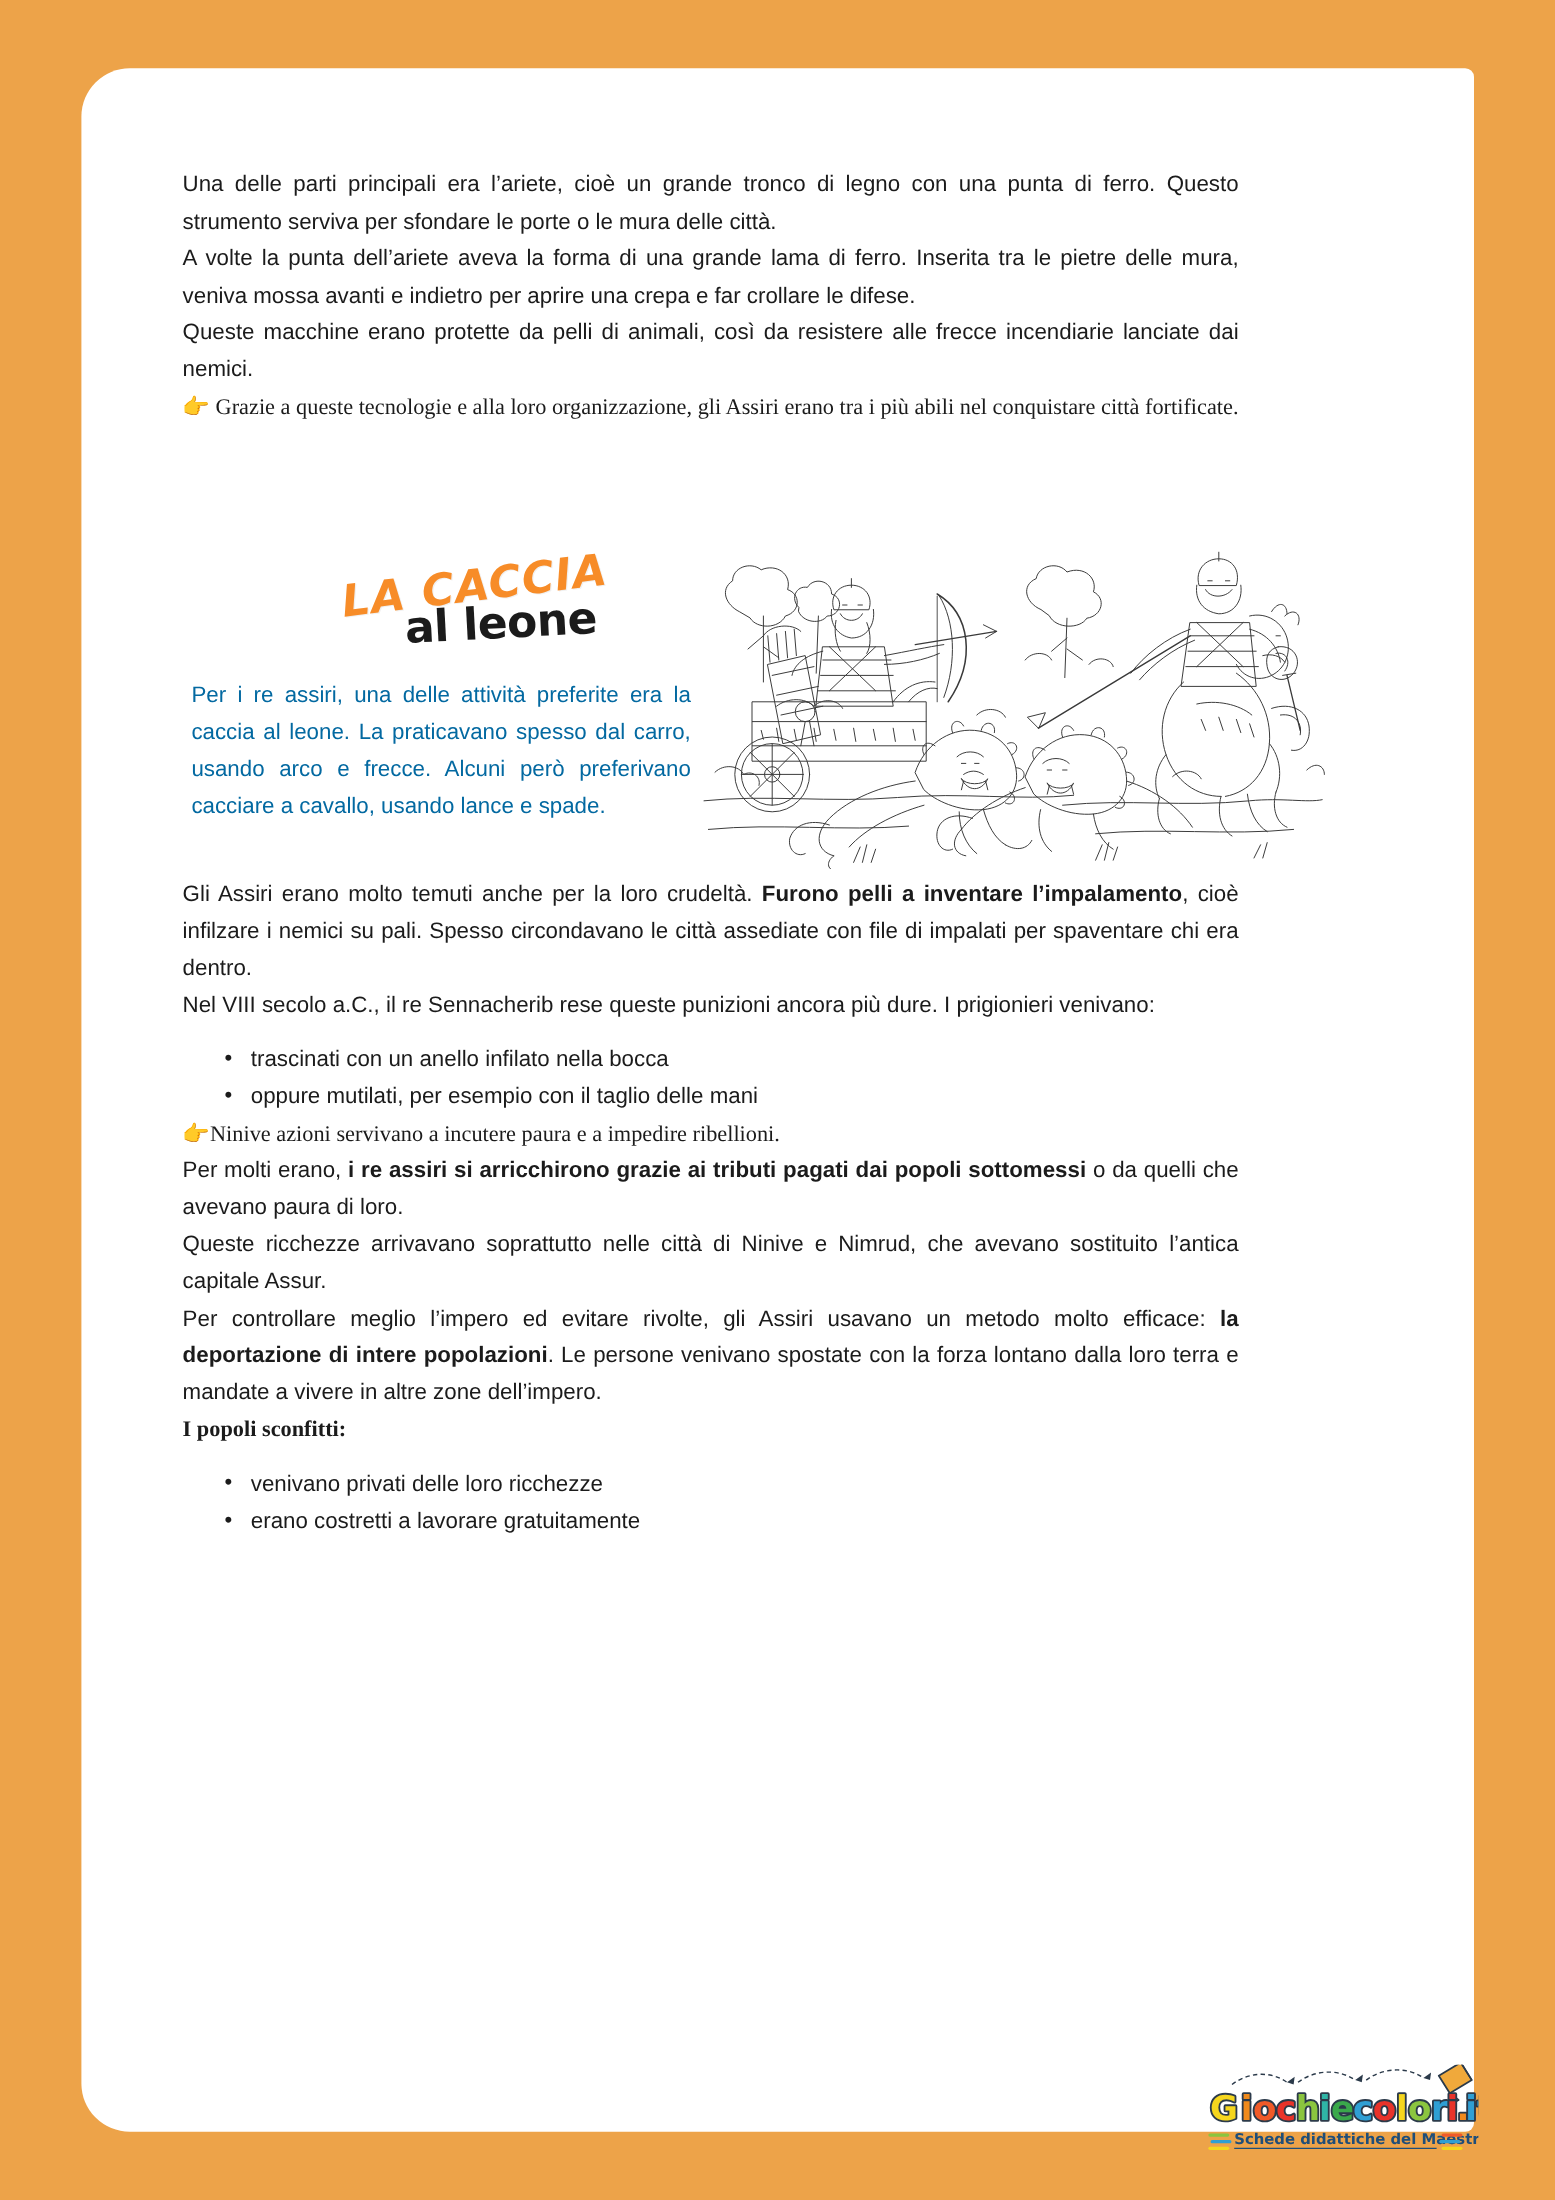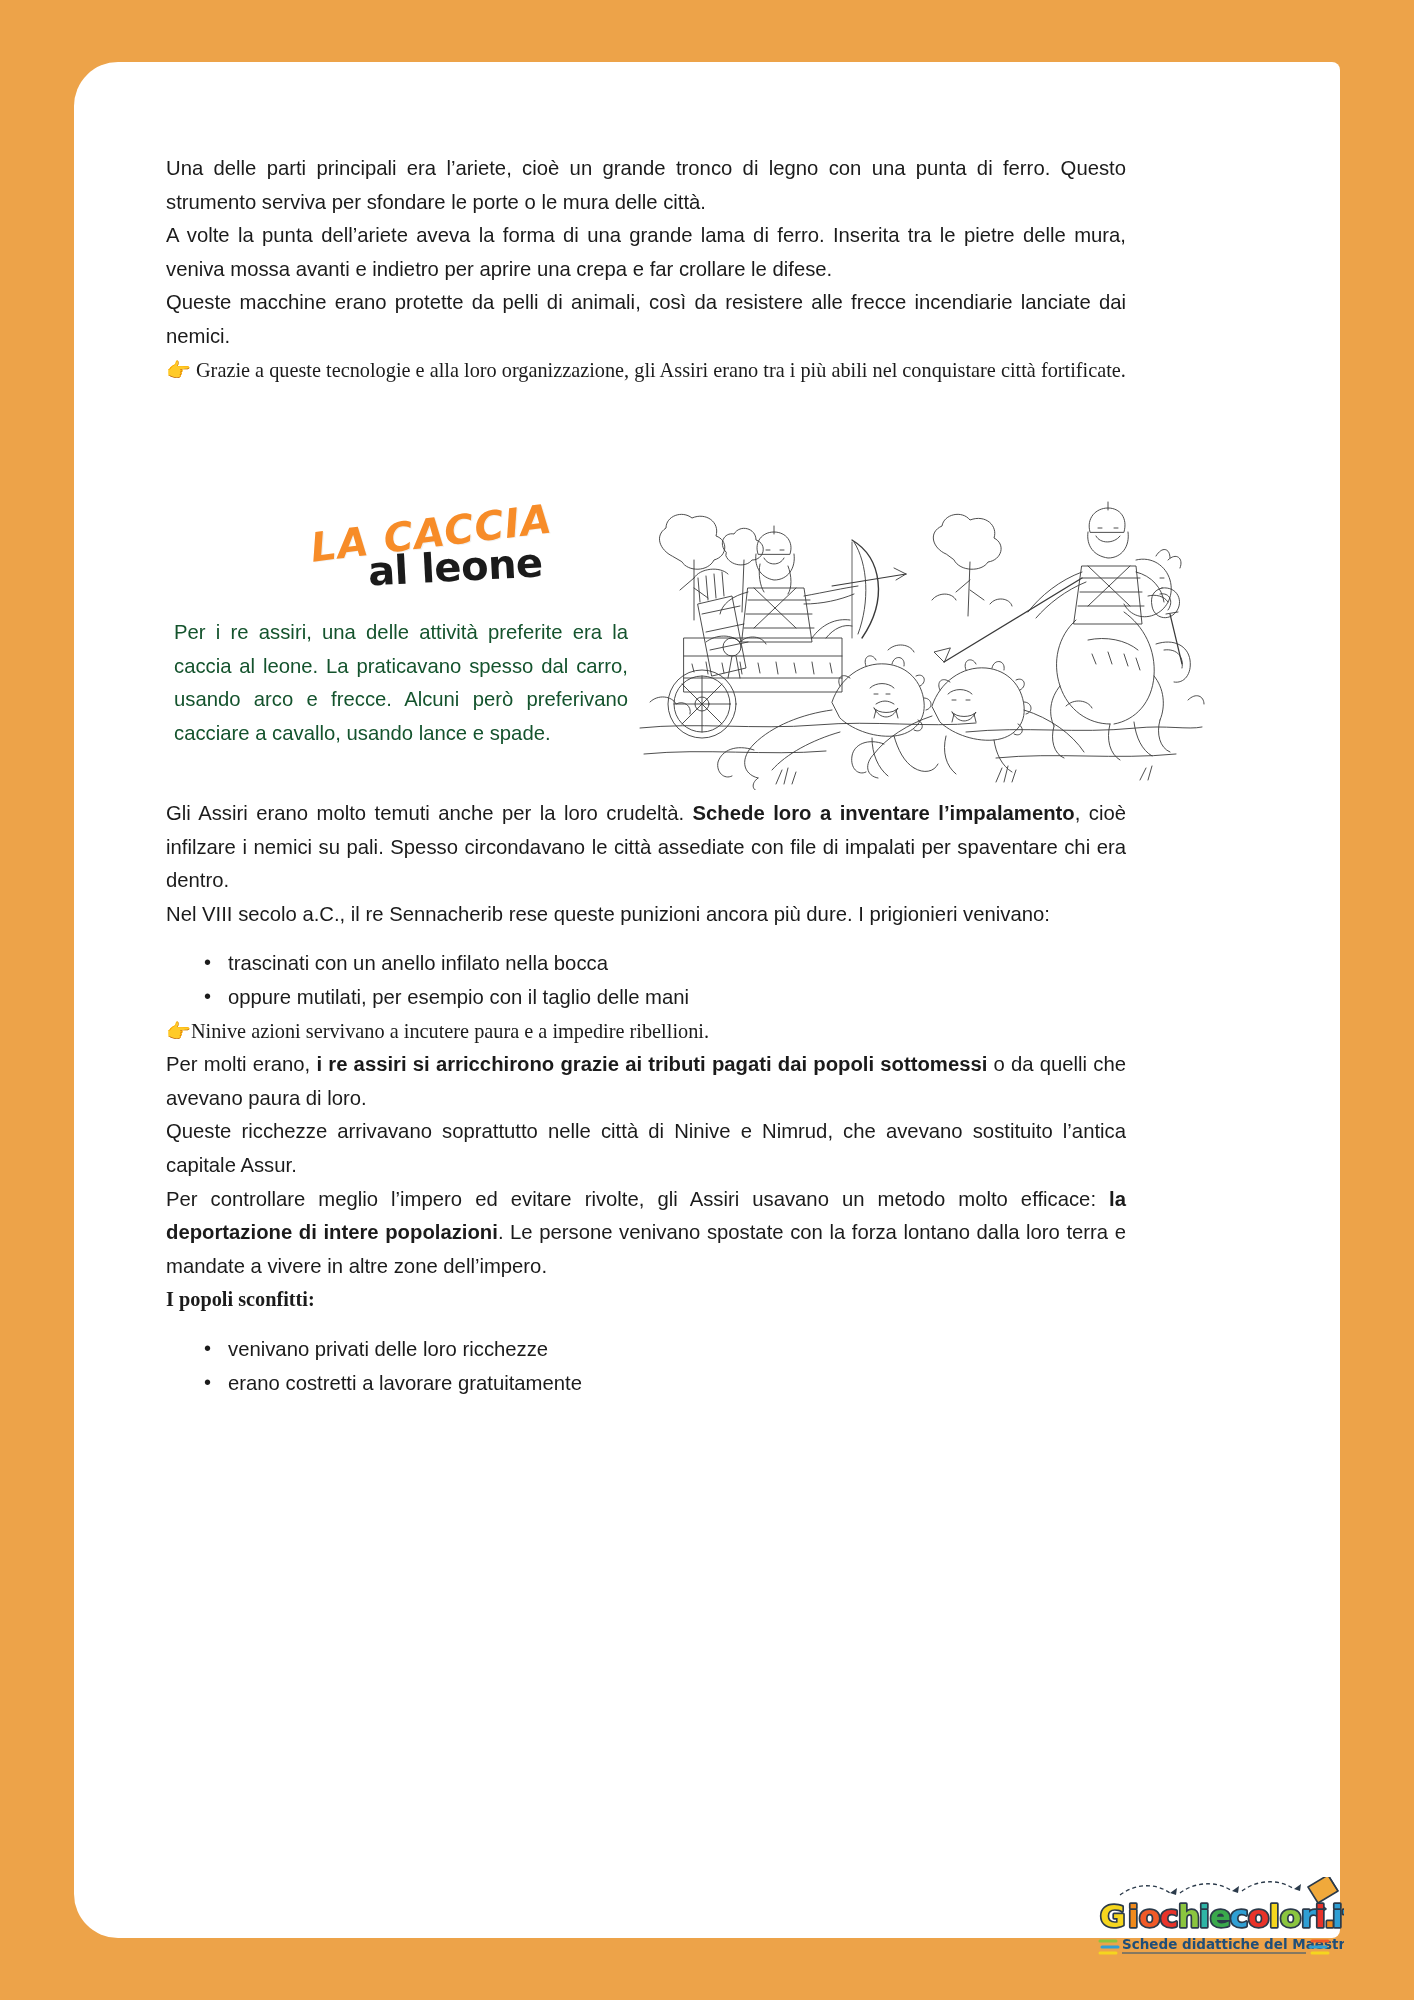--- a/index.html
+++ b/index.html
@@ -75,21 +75,21 @@
     color: #1b1b1b;
     letter-spacing: -0.5px;
     transform: rotate(-3deg);
   }
   .mid-col-text {
     margin-top: 14px;
     width: 462px;
     padding-left: 8px;
     font-size: 20.3px;
     line-height: 33.6px;
-    color: #14532d;
+    color: #0369a1;
     text-align: justify;
   }
   .illus {
     position: absolute;
     left: 470px; top: 0px;
     width: 570px; height: 298px;
     overflow: hidden;
     background: #ffffff;
   }
   .illus svg { display: block; }
@@ -303,21 +303,21 @@
             <path d="M252 158 C260 150 274 152 278 160"></path>
             <path d="M430 214 C438 206 452 208 456 216"></path>
             <path d="M552 208 C560 200 568 204 568 212"></path>
           </g>
         </svg>
       </div>
     </div>
 
     <div class="lower">
       <p class="body">
-        <span>Gli Assiri erano molto temuti anche per la loro crudeltà. </span><b>Schede loro a inventare l’impalamento</b><span>, cioè infilzare i nemici su pali. Spesso circondavano le città assediate con file di impalati per spaventare chi era dentro.</span>
+        <span>Gli Assiri erano molto temuti anche per la loro crudeltà. </span><b>Furono pelli a inventare l’impalamento</b><span>, cioè infilzare i nemici su pali. Spesso circondavano le città assediate con file di impalati per spaventare chi era dentro.</span>
       </p>
       <p class="body">
         <span>Nel VIII secolo a.C., il re Sennacherib rese queste punizioni ancora più dure. I prigionieri venivano:</span>
       </p>
 
       <ul class="bullets">
         <li>trascinati con un anello infilato nella bocca</li>
         <li>oppure mutilati, per esempio con il taglio delle mani</li>
       </ul>
 

